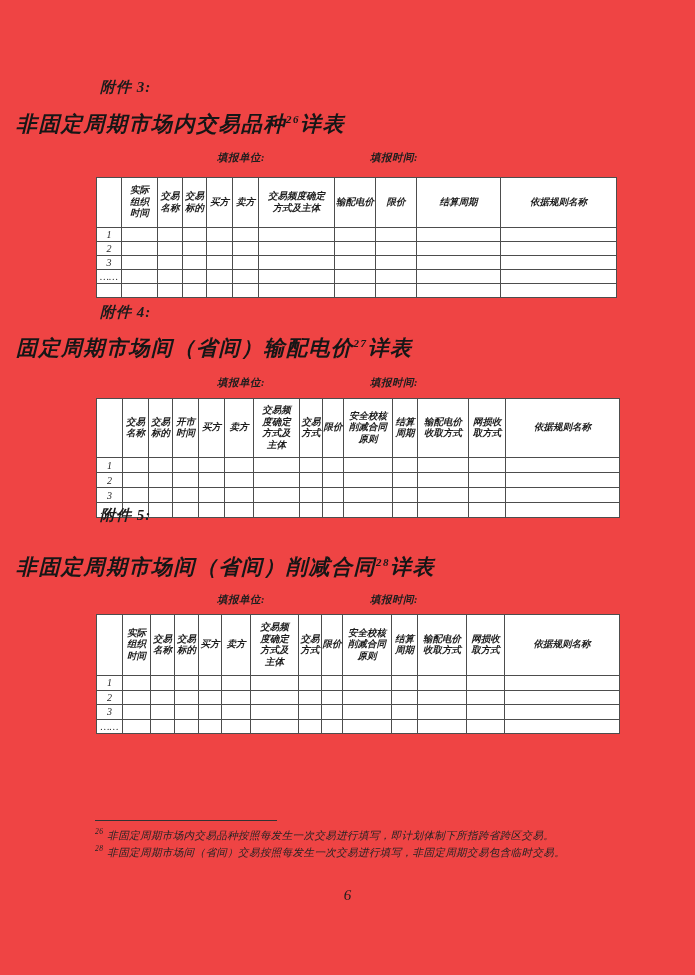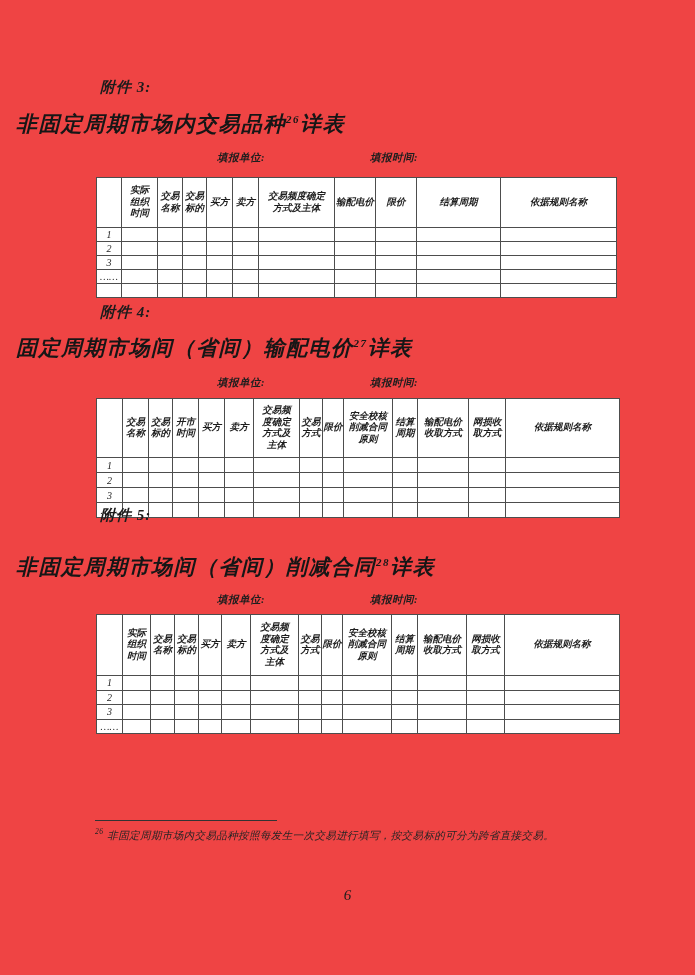--- a/index.html
+++ b/index.html
@@ -403,18 +403,19 @@
             <td></td>
             <td></td>
             <td></td>
           </tr>
         </tbody>
       </table>
   </section>
 
   <div class="footnotes">
     <hr class="fn-sep">
-    <p class="footnote"><sup>26</sup><span>非固定周期市场内交易品种按照每发生一次交易进行填写，按交易标的可分为跨省直接交易。</span></p>
+    <p class="footnote"><sup>26</sup><span>非固定周期市场内交易品种按照每发生一次交易进行填写，即计划体制下所指跨省跨区交易。</span></p>
+    <p class="footnote"><sup>28</sup><span>非固定周期市场间（省间）交易按照每发生一次交易进行填写，非固定周期交易包含临时交易。</span></p>
   </div>
 
   <div class="page-number">6</div>
 
 </div>
 
 </body></html>

